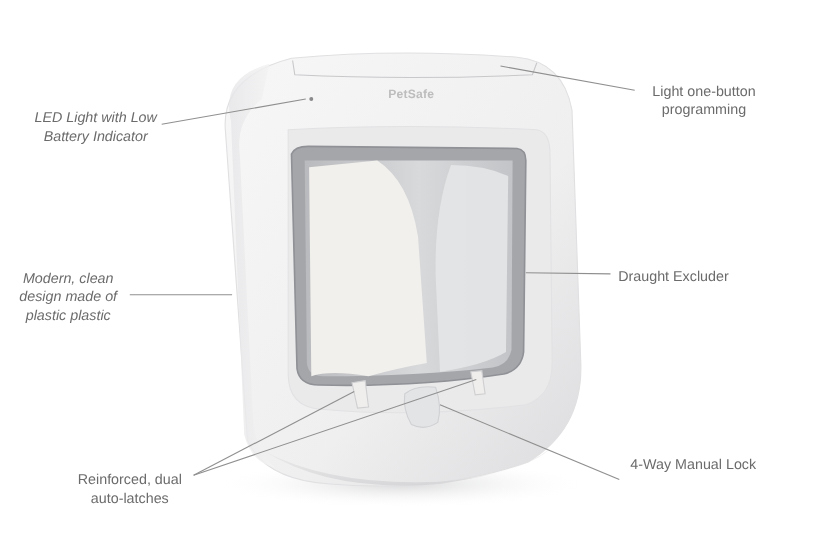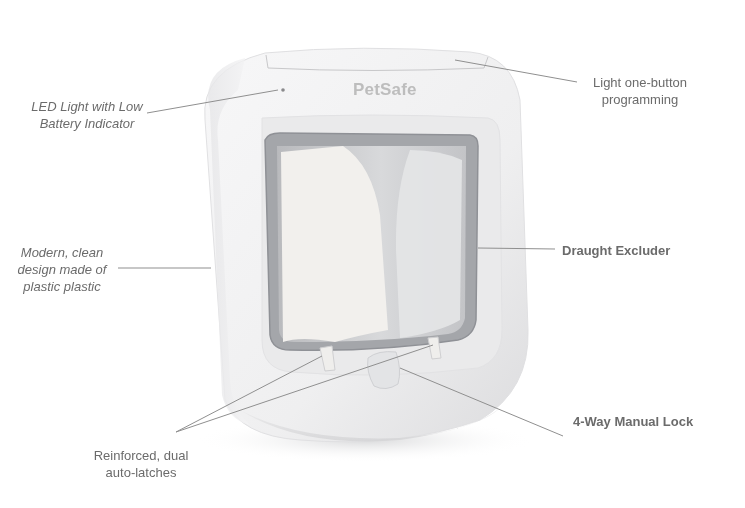--- a/index.html
+++ b/index.html
@@ -1,22 +1,22 @@
 <!DOCTYPE html>
 <html><head>
 <meta charset="utf-8">
 <style>
   html, body { margin:0; padding:0; background:#ffffff; }
   body { width:745px; height:508px; position:relative; overflow:hidden;
          font-family:"Liberation Sans", sans-serif; }
   .label { position:absolute; color:#6b6b6b; font-size:13px; line-height:17px; text-align:center; white-space:nowrap; }
-  .label.left-align { text-align:center;font-weight:bold; }
+  .label.left-align { text-align:center; }
   svg.overlay { position:absolute; left:0; top:0; }
   .product { position:absolute; left:0; top:0; }
-  .brand { position:absolute; left:353px; top:80px; font-weight:bold; font-size:17px; color:#bdbdbd; letter-spacing:0.2px; }
+  .brand { position:absolute; left:353px; top:80px; font-weight:bold; font-size:11px; color:#bdbdbd; letter-spacing:0.2px; }
 </style>
 </head>
 <body>
 
 <svg class="product" width="745" height="508" viewBox="0 0 745 508">
   <defs>
     <radialGradient id="shadowGrad" cx="50%" cy="50%" r="50%">
       <stop offset="0%" stop-color="#b9babd" stop-opacity="0.55"></stop>
       <stop offset="100%" stop-color="#ffffff" stop-opacity="0"></stop>
     </radialGradient>
@@ -95,20 +95,20 @@
 <div class="label" style="left:12px; top:244px; width:100px;font-style:italic;">
   <div>Modern, clean</div>
   <div>design made of</div>
   <div>plastic plastic</div>
 </div>
 
 <div class="label left-align" style="left:562px; top:242px;">
   <div>Draught Excluder</div>
 </div>
 
-<div class="label" style="left:64px; top:447px; width:108px;margin-left:23px;">
+<div class="label" style="left:64px; top:427px; width:108px;">
   <div>Reinforced, dual</div>
   <div>auto-latches</div>
 </div>
 
 <div class="label left-align" style="left:573px; top:413px;">
   <div>4-Way Manual Lock</div>
 </div>
 
 </body></html>

